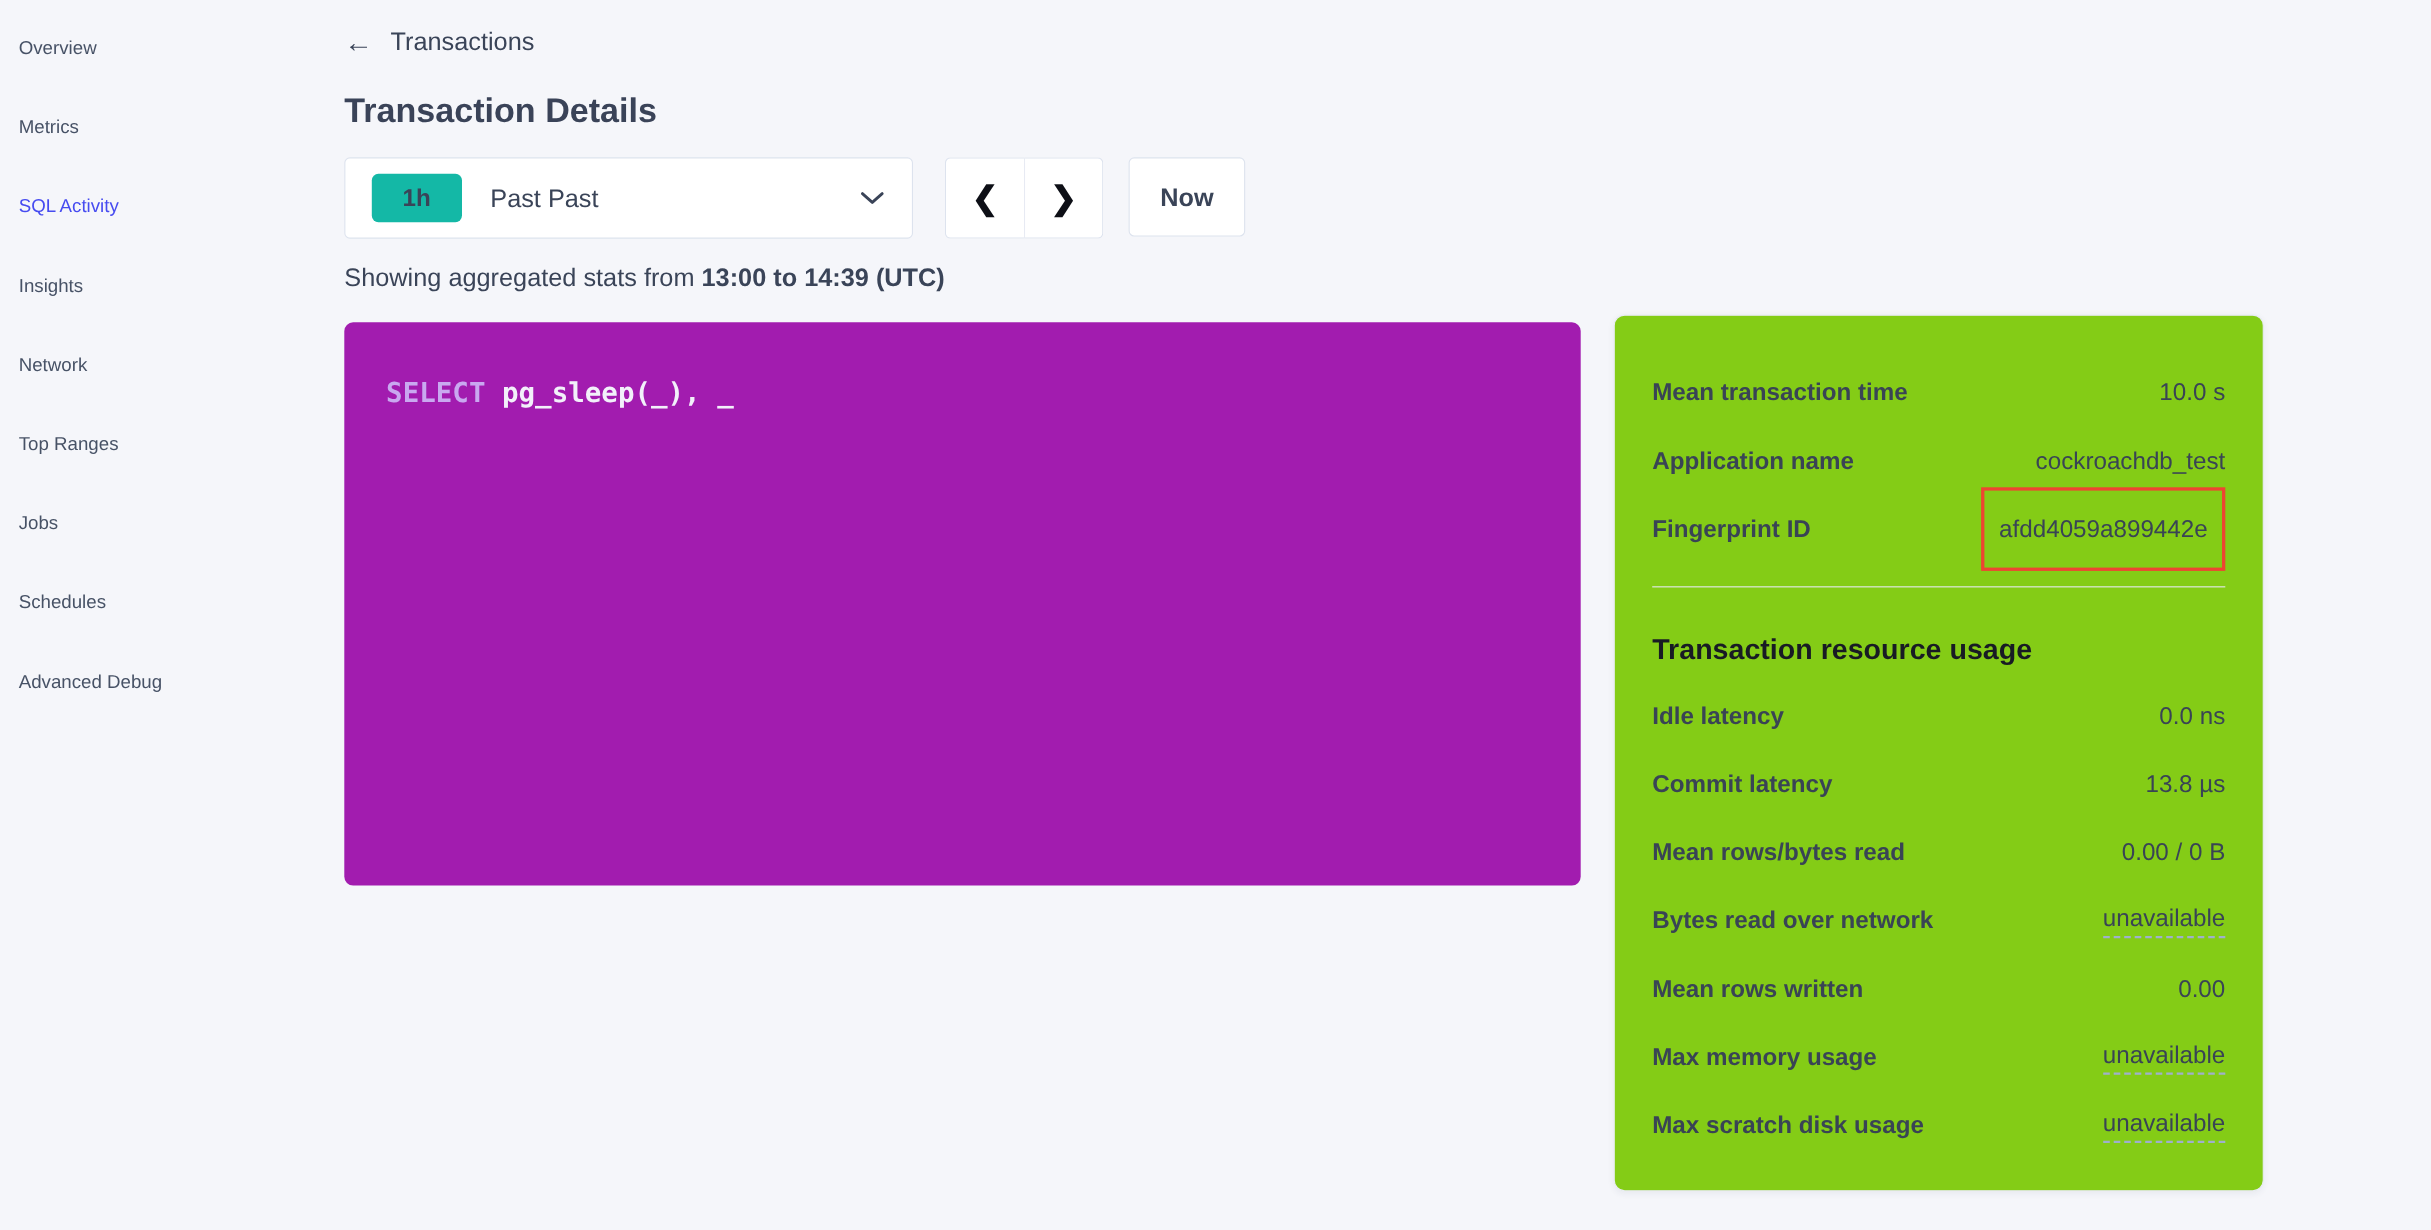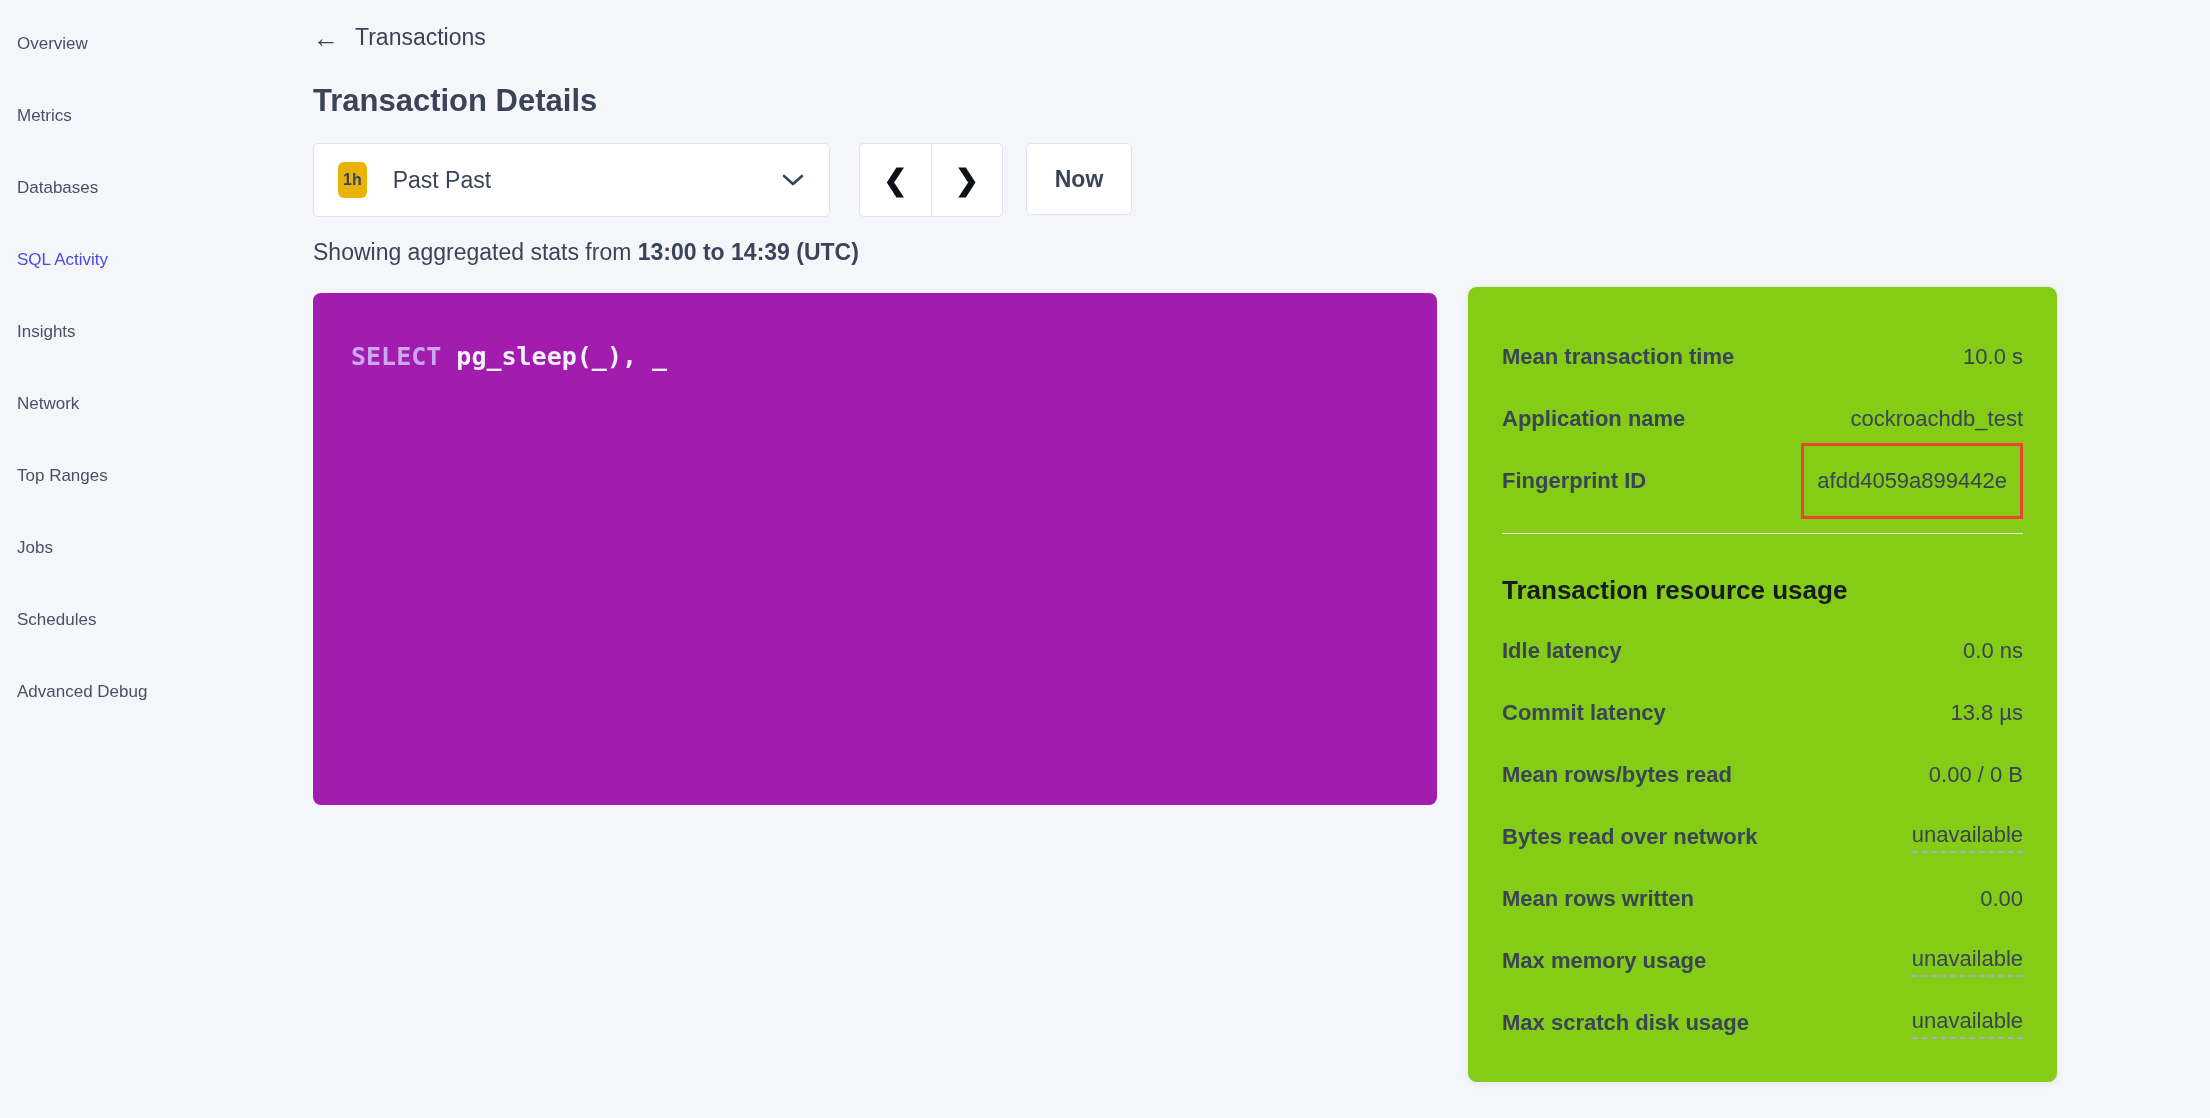--- a/index.html
+++ b/index.html
@@ -33,22 +33,22 @@
     margin-top:32px; font-size:31px; font-weight:bold; color:#3a4358;
   }
 
   
   .controls { margin-top:24px; display:flex; align-items:stretch; height:74px; }
   .time-select {
     width:517px; background:#fff; border:1px solid #dde3ee; border-radius:5px;
     display:flex; align-items:center; padding:0 24px; cursor:pointer;
   }
   .time-badge {
-    background:#eab308; border-radius:6px; padding:9px 5px;
-    font-size:16px; font-weight:bold; color:#3a4458;
+    background:#14b8a6; border-radius:6px; padding:9px 28px;
+    font-size:22px; font-weight:bold; color:#3a4458;
   }
   .time-label { margin-left:26px; font-size:23px; color:#3a4458; flex:1 1 auto; }
   .pager { display:flex; margin-left:29px; }
   .pager-btn {
     width:72px; height:74px; background:#fff; border:1px solid #dde3ee;
     display:flex; align-items:center; justify-content:center;
     font-size:29px; font-weight:bold; color:#0d0f16; cursor:pointer;
   }
   .pager-btn.prev { border-radius:5px 0 0 5px; border-right:none; }
   .pager-btn.next { border-radius:0 5px 5px 0; border-left:1px solid #e3e7f0; }
@@ -99,21 +99,20 @@
   .chev-svg { display:block; }
 </style>
 </head>
 <body>
 
 <div class="app">
 
   <nav class="sidebar">
     <div class="nav-item">Overview</div>
     <div class="nav-item">Metrics</div>
-    <div class="nav-item">Databases</div>
     <div class="nav-item active">SQL Activity</div>
     <div class="nav-item">Insights</div>
     <div class="nav-item">Network</div>
     <div class="nav-item">Top Ranges</div>
     <div class="nav-item">Jobs</div>
     <div class="nav-item">Schedules</div>
     <div class="nav-item">Advanced Debug</div>
   </nav>
 
   <main class="main">

